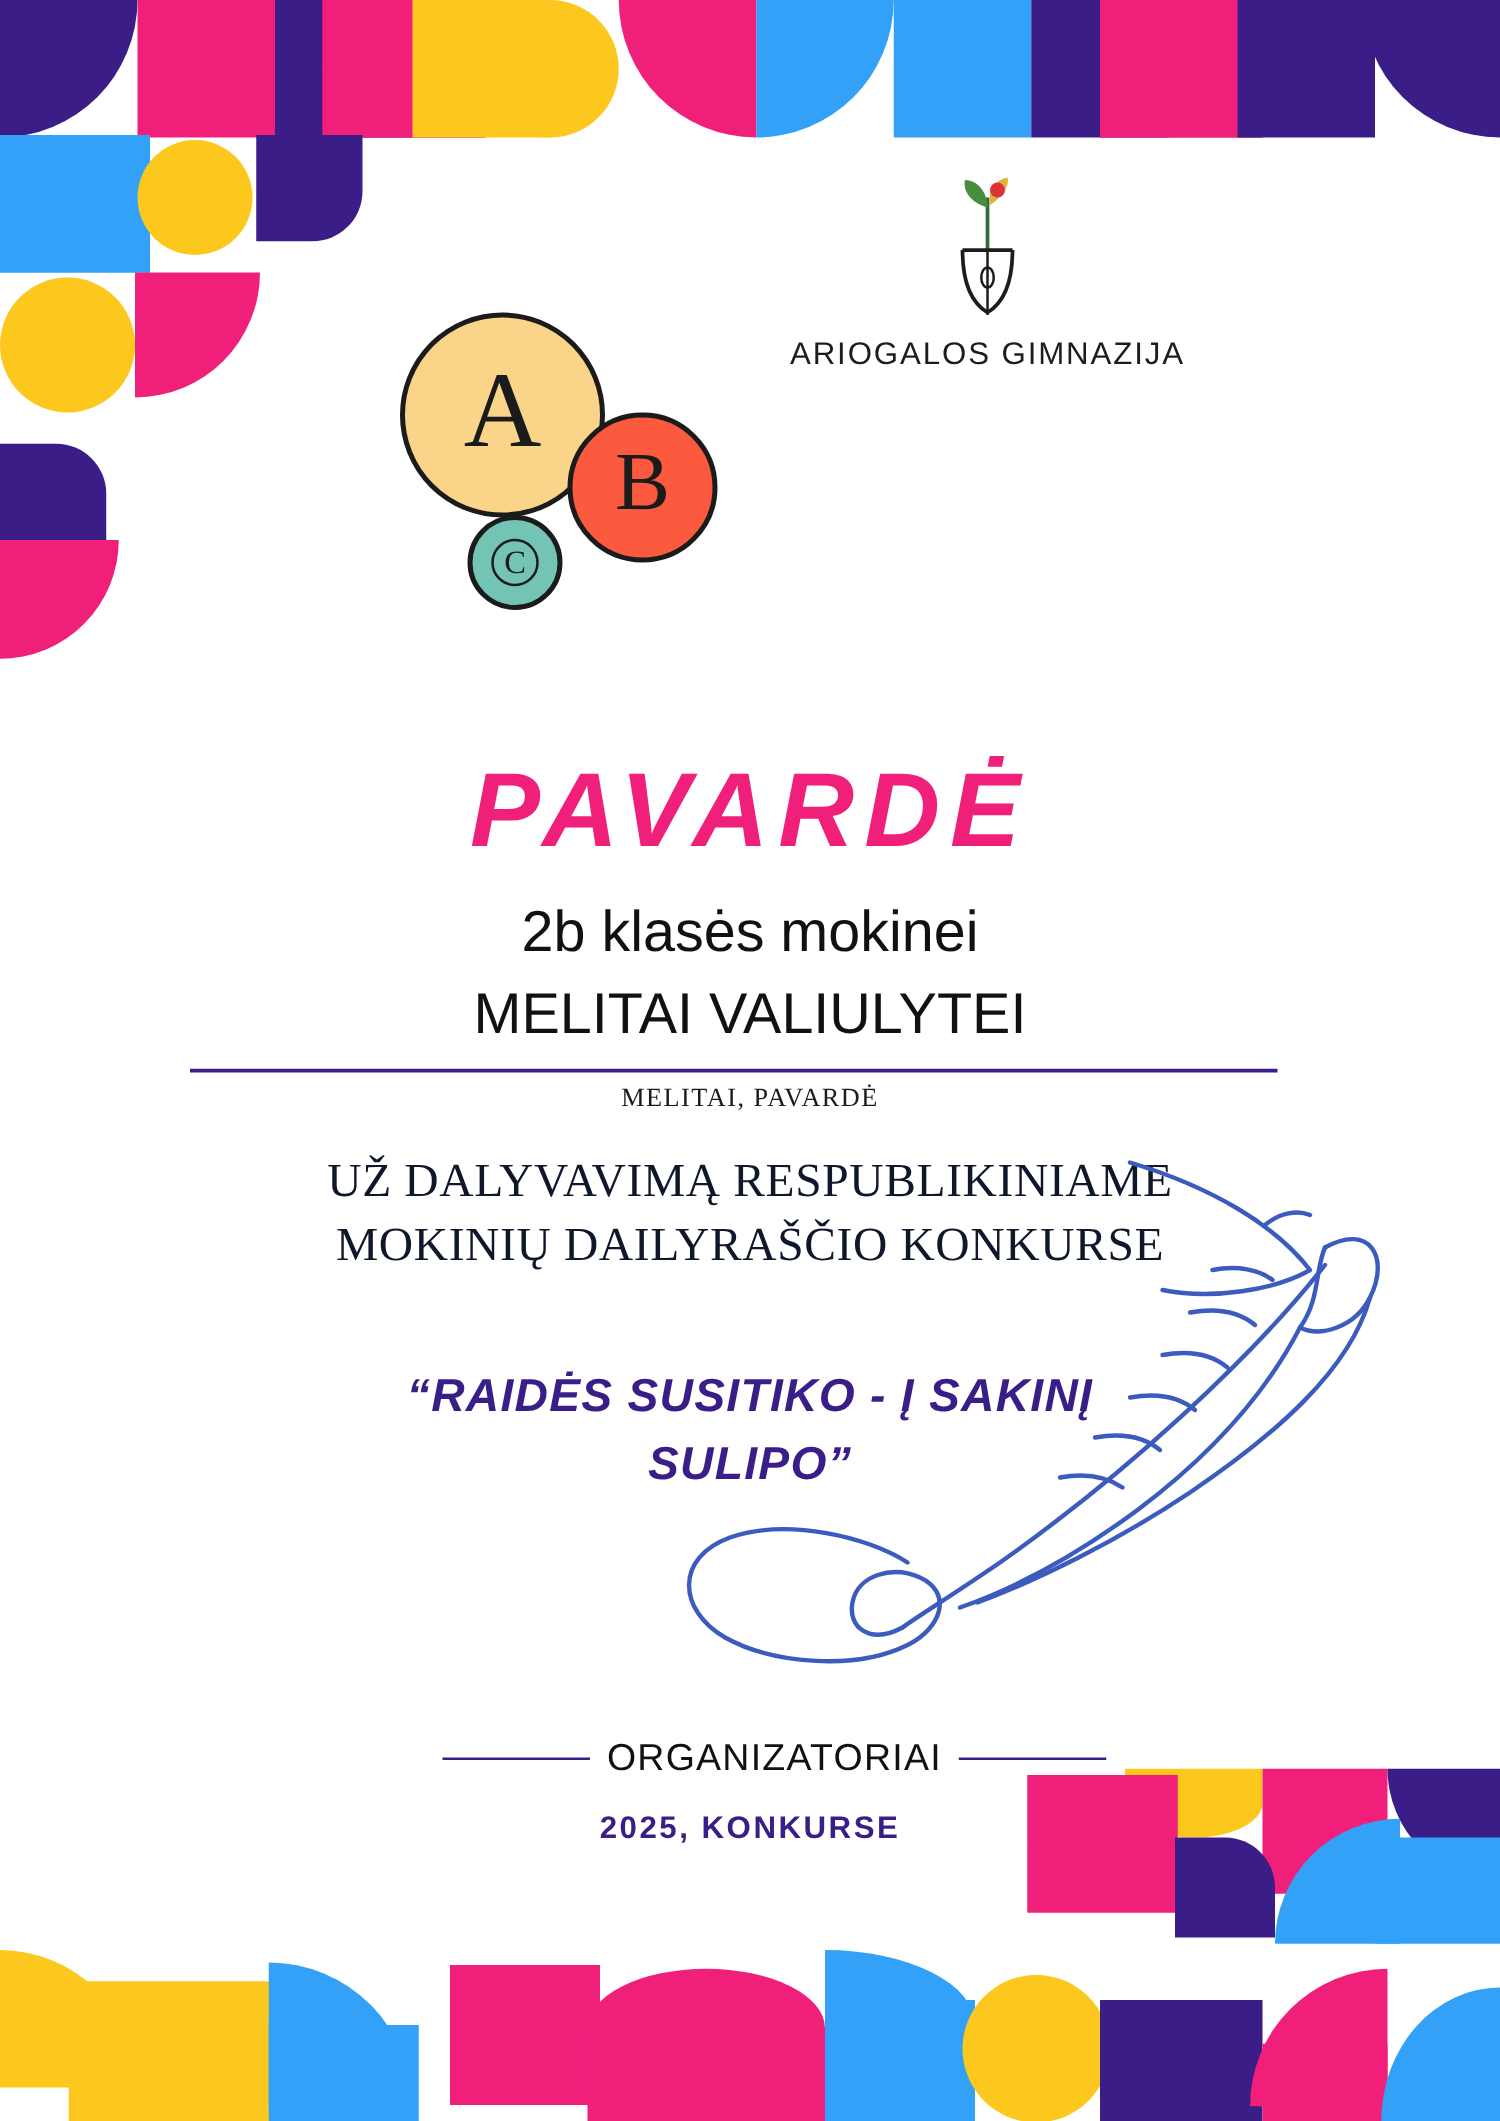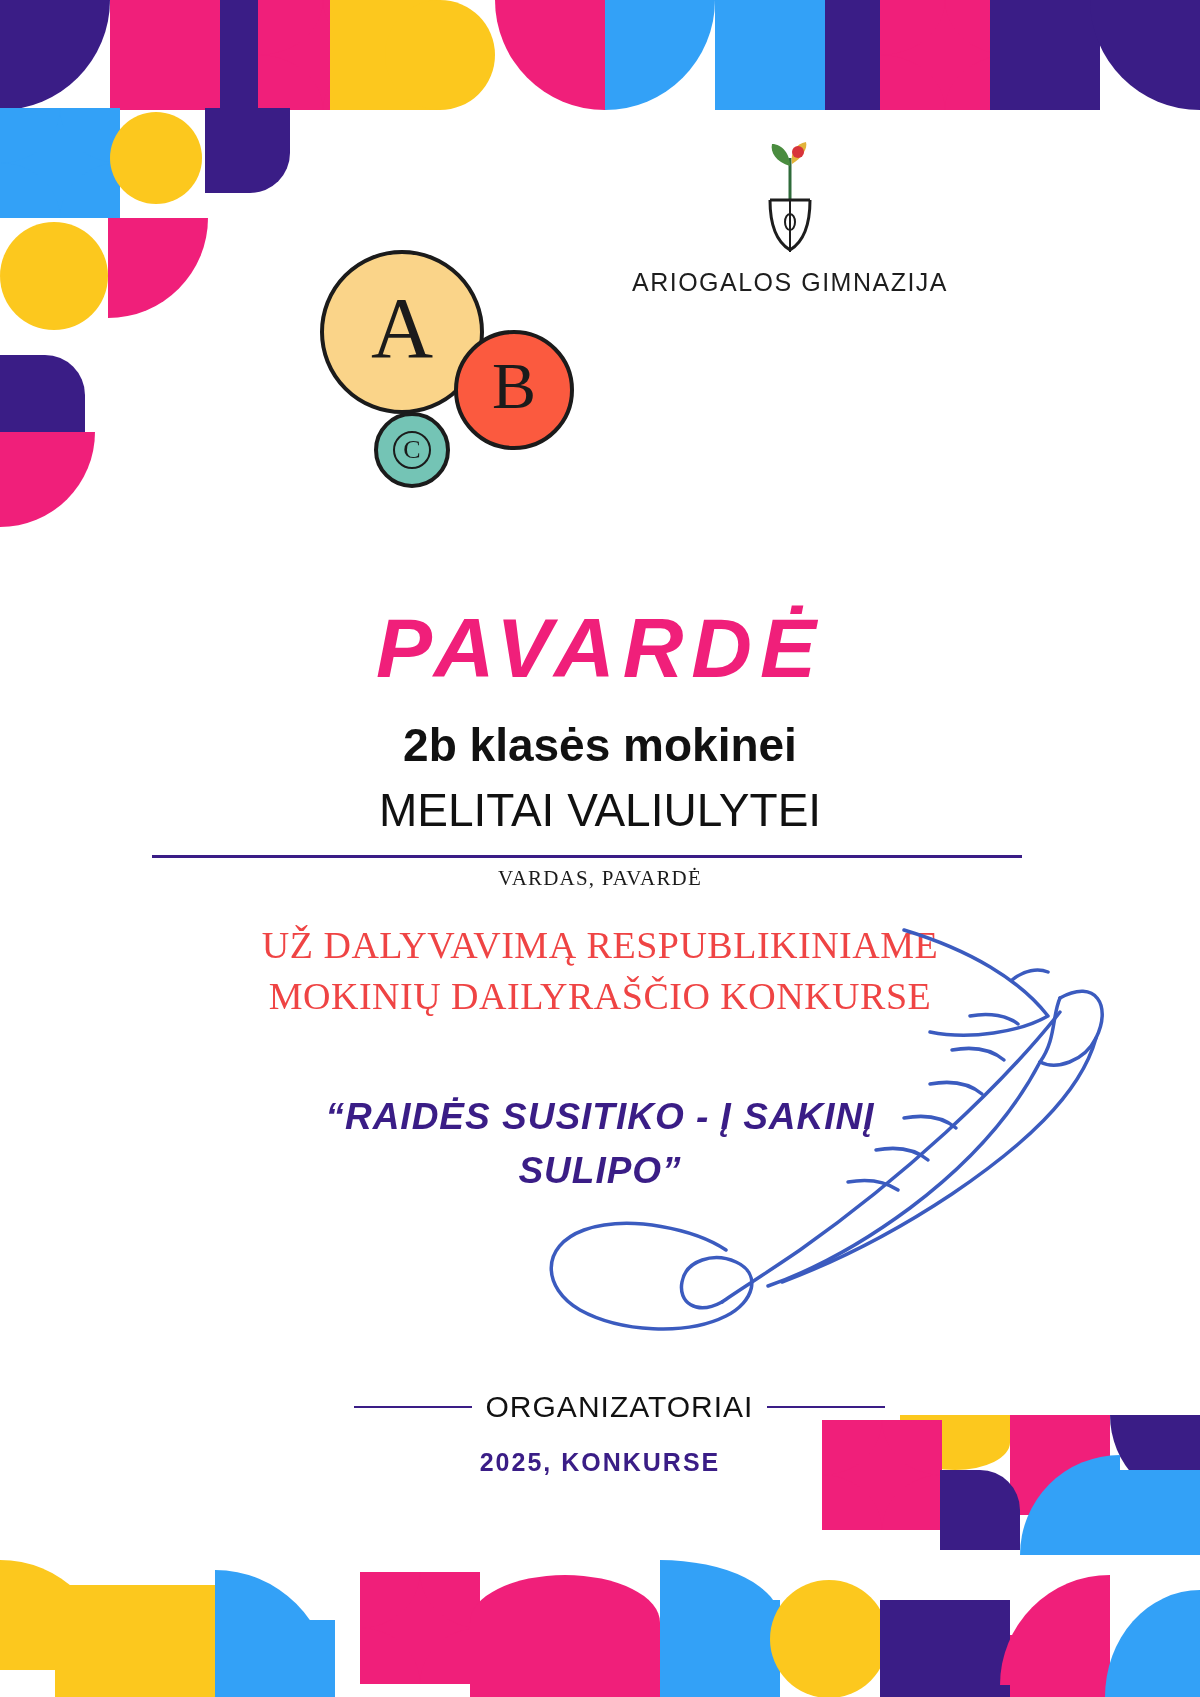--- a/index.html
+++ b/index.html
@@ -87,21 +87,20 @@
     letter-spacing: 8px;
     color: #f01f7a;
   }
   #recipient-class {
     position: absolute;
     left: 0; right: 0;
     top: 718px;
     text-align: center;
     font-size: 46px;
     color: #111;
-    font-weight: bold;
   }
   #recipient-name {
     position: absolute;
     left: 0; right: 0;
     top: 783px;
     text-align: center;
     font-size: 46px;
     color: #111;
   }
   #name-rule {
@@ -125,21 +124,21 @@
 
   #reason {
     position: absolute;
     left: 180px;
     width: 840px;
     top: 920px;
     text-align: center;
     font-family: "Liberation Serif", serif;
     font-size: 38px;
     line-height: 1.35;
-    color: #ef4444;
+    color: #0f172a;
     letter-spacing: 0.5px;
   }
   #contest-title {
     position: absolute;
     left: 180px;
     width: 840px;
     top: 1050px;
     text-align: center;
     font-family: "Liberation Sans", sans-serif;
     font-style: italic;
@@ -254,21 +253,21 @@
       </div>
     <div id="bubble-c" class="bubble">
         <span>C</span>
       </div>
   </div>
 
   <div id="title">PAVARDĖ</div>
   <div id="recipient-class">2b klasės mokinei</div>
   <div id="recipient-name">MELITAI VALIULYTEI</div>
   <div id="name-rule"></div>
-  <div id="name-caption">VARDAS, PAVARDĖ</div>
+  <div id="name-caption">MELITAI, PAVARDĖ</div>
 
   <div id="reason">
     <div>UŽ DALYVAVIMĄ RESPUBLIKINIAME</div>
     <div>MOKINIŲ DAILYRAŠČIO KONKURSE</div>
   </div>
 
   <div id="contest-title">
     <div>“RAIDĖS SUSITIKO - Į SAKINĮ</div>
     <div>SULIPO”</div>
   </div>

